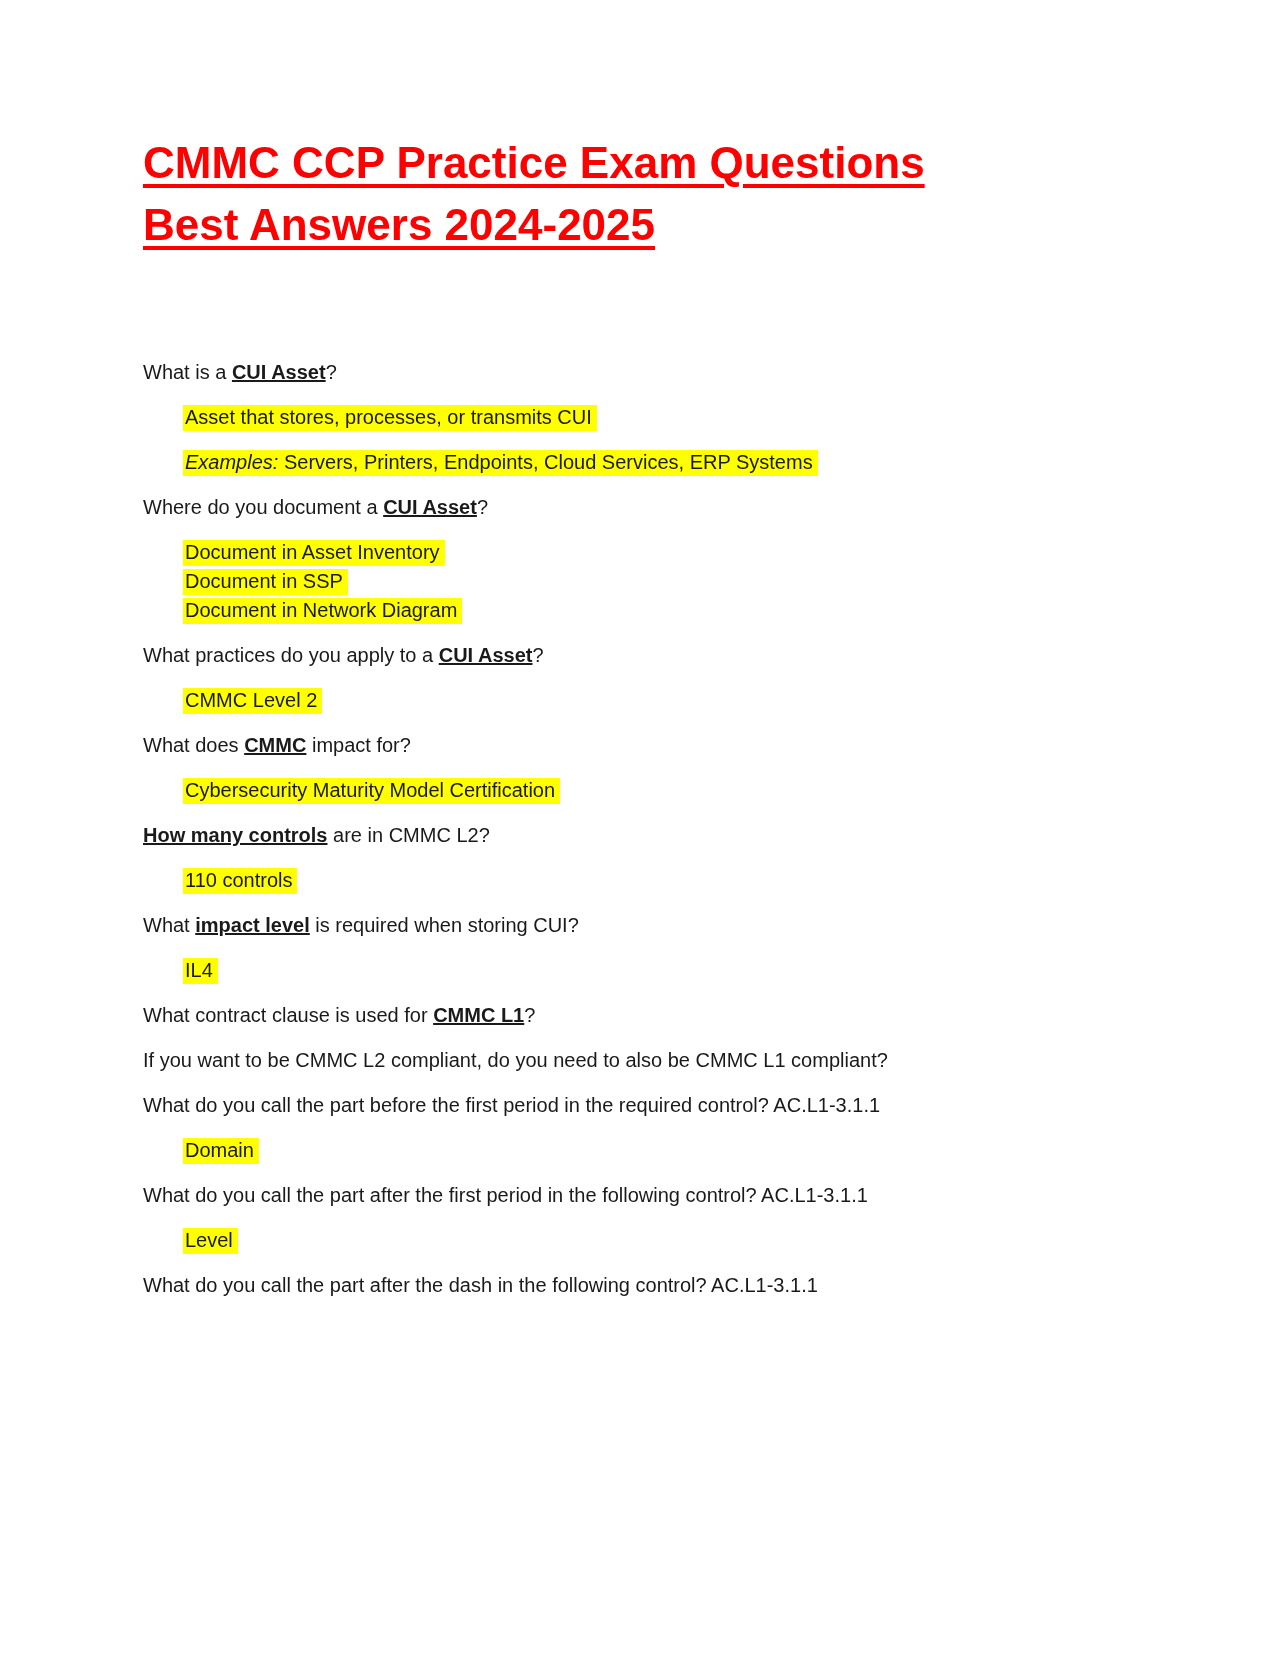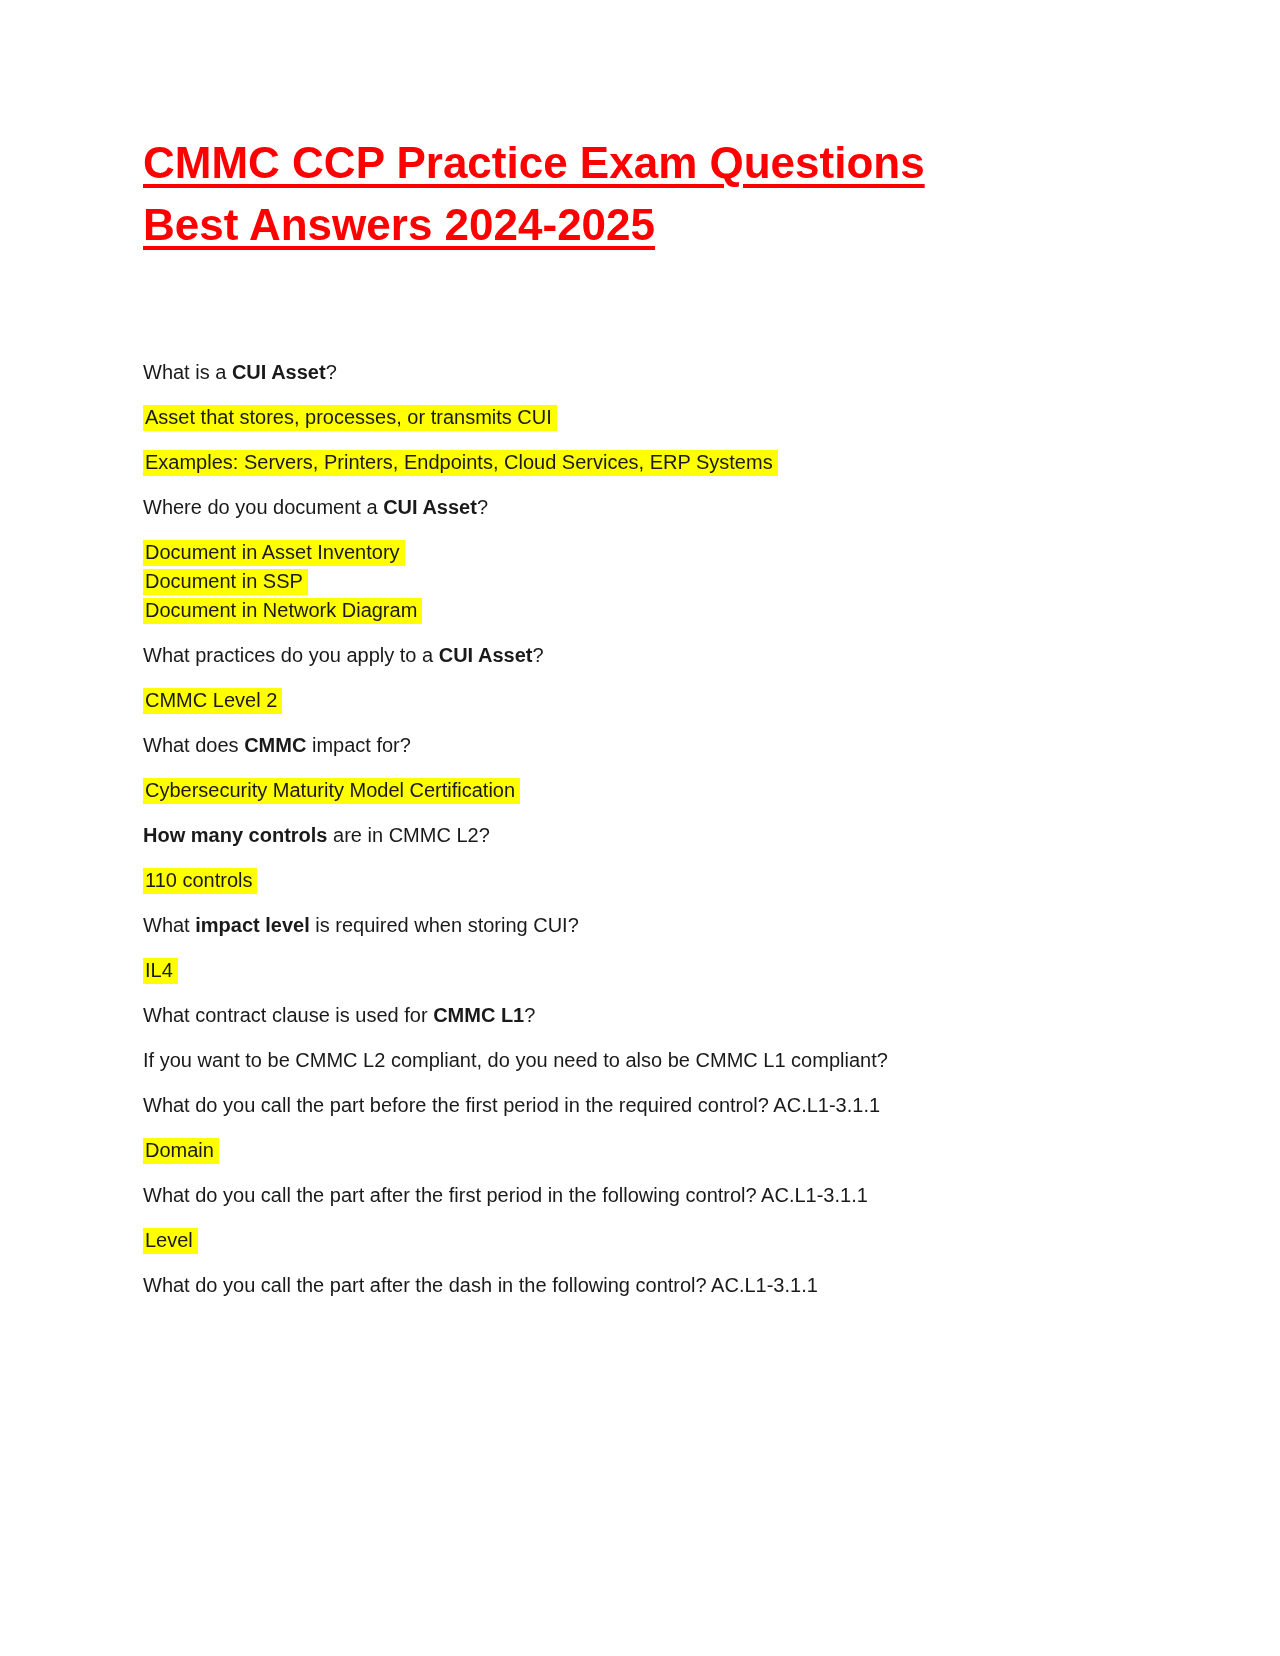--- a/index.html
+++ b/index.html
@@ -29,26 +29,27 @@
     text-decoration: underline;
     text-decoration-thickness: 4px;
     text-underline-offset: 6px;
   }
   .doc-body p {
     font-size: 20px;
     line-height: 29px;
     margin: 0 0 16px 0;
     color: #1a1a1a;
   }
-  .doc-body .seg-bold { font-weight: 700; }
-  .doc-body .seg-italic { }
+  .doc-body .seg-bold { font-weight: 700; text-decoration: underline; }
+  .doc-body .seg-italic { font-style: italic; }
   mark.hl {
     background: var(--hl-color, #ffff00);
     color: inherit;
     padding: 1px 5px 3px 2px;
+    margin-left: 40px;
   }
 </style>
 </head>
 <body>
 
 <div class="page">
   <h1 class="doc-title"><span class="title-line">CMMC CCP Practice Exam Questions</span><br><span class="title-line">Best Answers 2024-2025</span></h1>
 
   <div class="doc-body">
       <p><span class="">What is a </span><span class="seg-bold ">CUI Asset</span><span class="">?</span></p>

